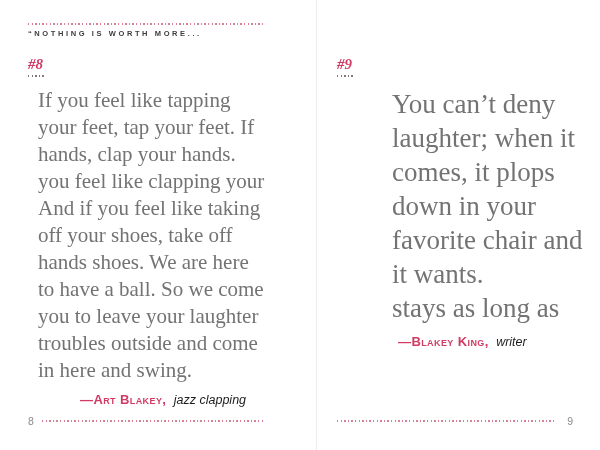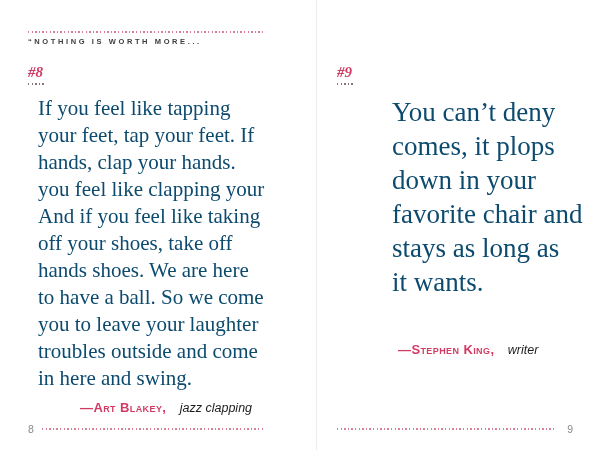--- a/index.html
+++ b/index.html
@@ -4,21 +4,21 @@
 <style>
   html, body { margin: 0; padding: 0; }
   body {
     width: 600px; height: 450px;
     background: #ffffff;
     font-family: "Liberation Serif", serif;
     position: relative;
     overflow: hidden;
   }
   .spread { position: absolute; inset: 0; }
-  .page { position: absolute; top: 12px; height: 407px; }
+  .page { position: absolute; top: 4px; height: 407px; }
   .page-left  { left: 0;   width: 317px; }
   .page-right { left: 317px; width: 283px; }
   .divider {
     position: absolute; left: 316px; top: 0;
     width: 1px; height: 450px; background: #ececec;
   }
   .dotline {
     height: 2px;
     background: repeating-linear-gradient(90deg, #d77f93 0 1.4px, transparent 1.4px 3.6px);
   }
@@ -38,36 +38,36 @@
   .page-right .qnum-block { left: 20px; }
   .qnum {
     font-family: "Liberation Serif", serif;
     font-style: italic; font-weight: bold;
     font-size: 15px; color: #d23c64; line-height: 17px;
   }
   .qnum-dots {
     margin-top: 2px; width: 17px; height: 2px;
     background: repeating-linear-gradient(90deg, #86767c 0 1.4px, transparent 1.4px 3.6px);
   }
-  .quote { position: absolute; color: #0c4a6e; }
+  .quote { position: absolute; color: #737373; }
   .quote > div { white-space: nowrap; }
   .quote-small { left: 38px; top: 83px; font-size: 21px; line-height: 27px; }
   .quote-large { left: 31px; top: 83px; font-size: 27px; line-height: 34px; margin-left: 44px; }
   .attribution {
     position: absolute;
     font-family: "Liberation Sans", sans-serif;
     white-space: nowrap;
   }
   .page-left  .attribution { left: 80px; top: 386px; }
   .page-right .attribution { left: 81px; top: 328px; }
   .attr-name {
     color: #d23c64; font-weight: bold;
     font-variant: small-caps; font-size: 13px; letter-spacing: 0.4px;
   }
-  .attr-role { color: #1d1d1d; font-style: italic; font-size: 12.5px; margin-left: 9px; }
+  .attr-role { color: #1d1d1d; font-style: italic; font-size: 12.5px; margin-left: 3px; }
   .footer {
     position: absolute; top: 410px;
     display: flex; align-items: center; height: 14px;
   }
   .page-left  .footer { left: 28px; width: 237px; }
   .page-right .footer { left: 20px; width: 236px; }
   .footer .dotline { flex: 1; height: 1.8px; }
   .pgnum {
     font-family: "Liberation Sans", sans-serif;
     font-size: 10.5px; color: #8a8a8a; line-height: 14px;
@@ -121,29 +121,30 @@
   <div class="page page-right">
 
 
     <div class="qnum-block">
       <div class="qnum">#9</div>
       <div class="qnum-dots"></div>
     </div>
 
     <div class="quote quote-large">
       <div>You can’t deny</div>
+      <div>laughter; when it</div>
       <div>comes, it plops</div>
       <div>down in your</div>
       <div>favorite chair and</div>
+      <div>it wants.</div>
       <div>stays as long as</div>
-      <div>it wants.</div>
     </div>
 
     <div class="attribution">
-      <span class="attr-name">—Stephen King,</span>
+      <span class="attr-name">—Blakey King,</span>
       <span class="attr-role">writer</span>
     </div>
 
     <div class="footer">
       <div class="dotline"></div>
       <span class="pgnum">9</span>
     </div>
 
   </div>
 

